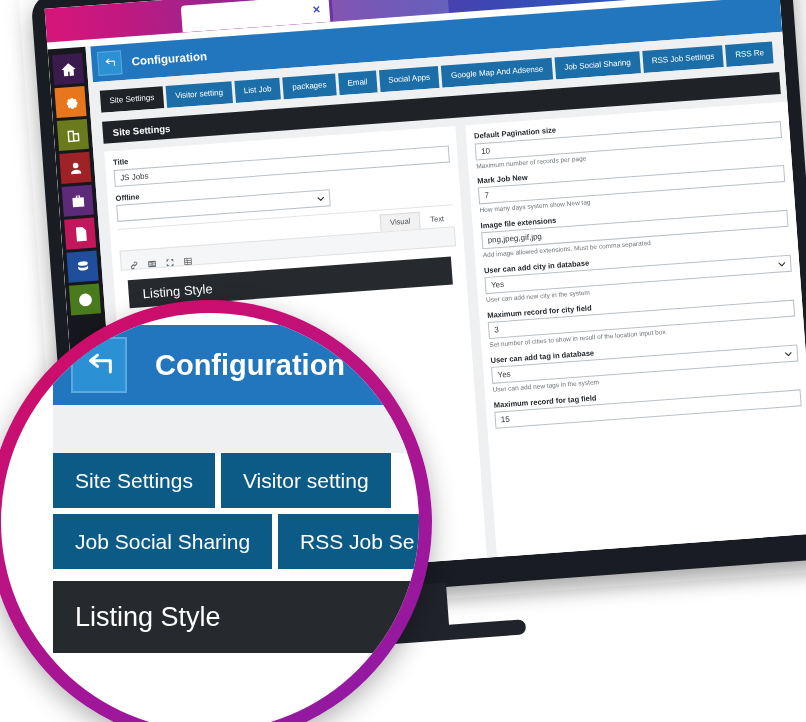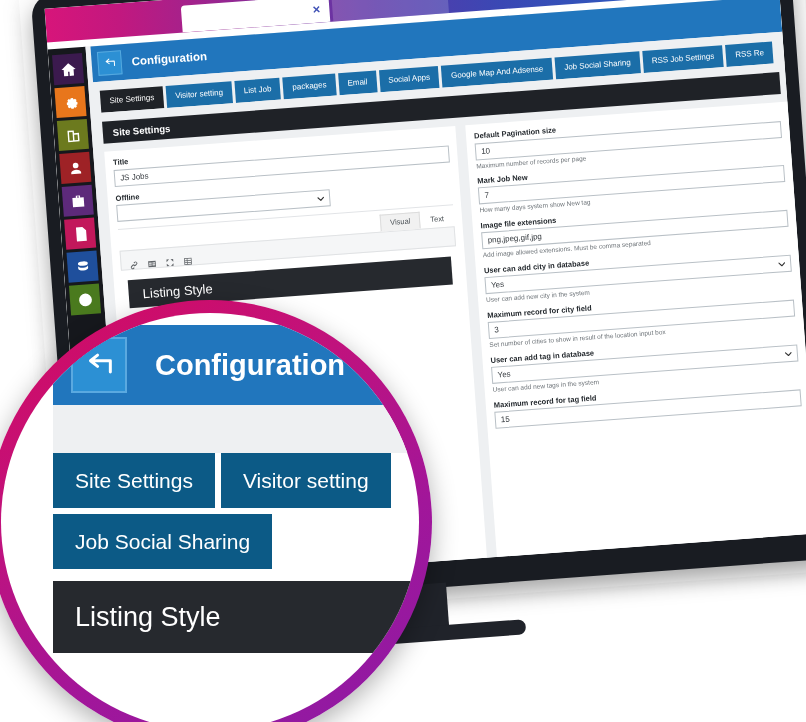--- a/index.html
+++ b/index.html
@@ -609,20 +609,21 @@
 
         <div id="lens-gap"></div>
 
         <div class="lens-tabrow">
           <div class="lens-tab">Site Settings</div>
           <div class="lens-tab">Visitor setting</div>
         </div>
 
         <div class="lens-tabrow">
           <div class="lens-tab">Job Social Sharing</div>
+          <div class="lens-tab">RSS Job Se</div>
         </div>
 
         <div id="lens-listing">Listing Style</div>
 
       </div>
     </div>
   </div>
 
 </div>
 

